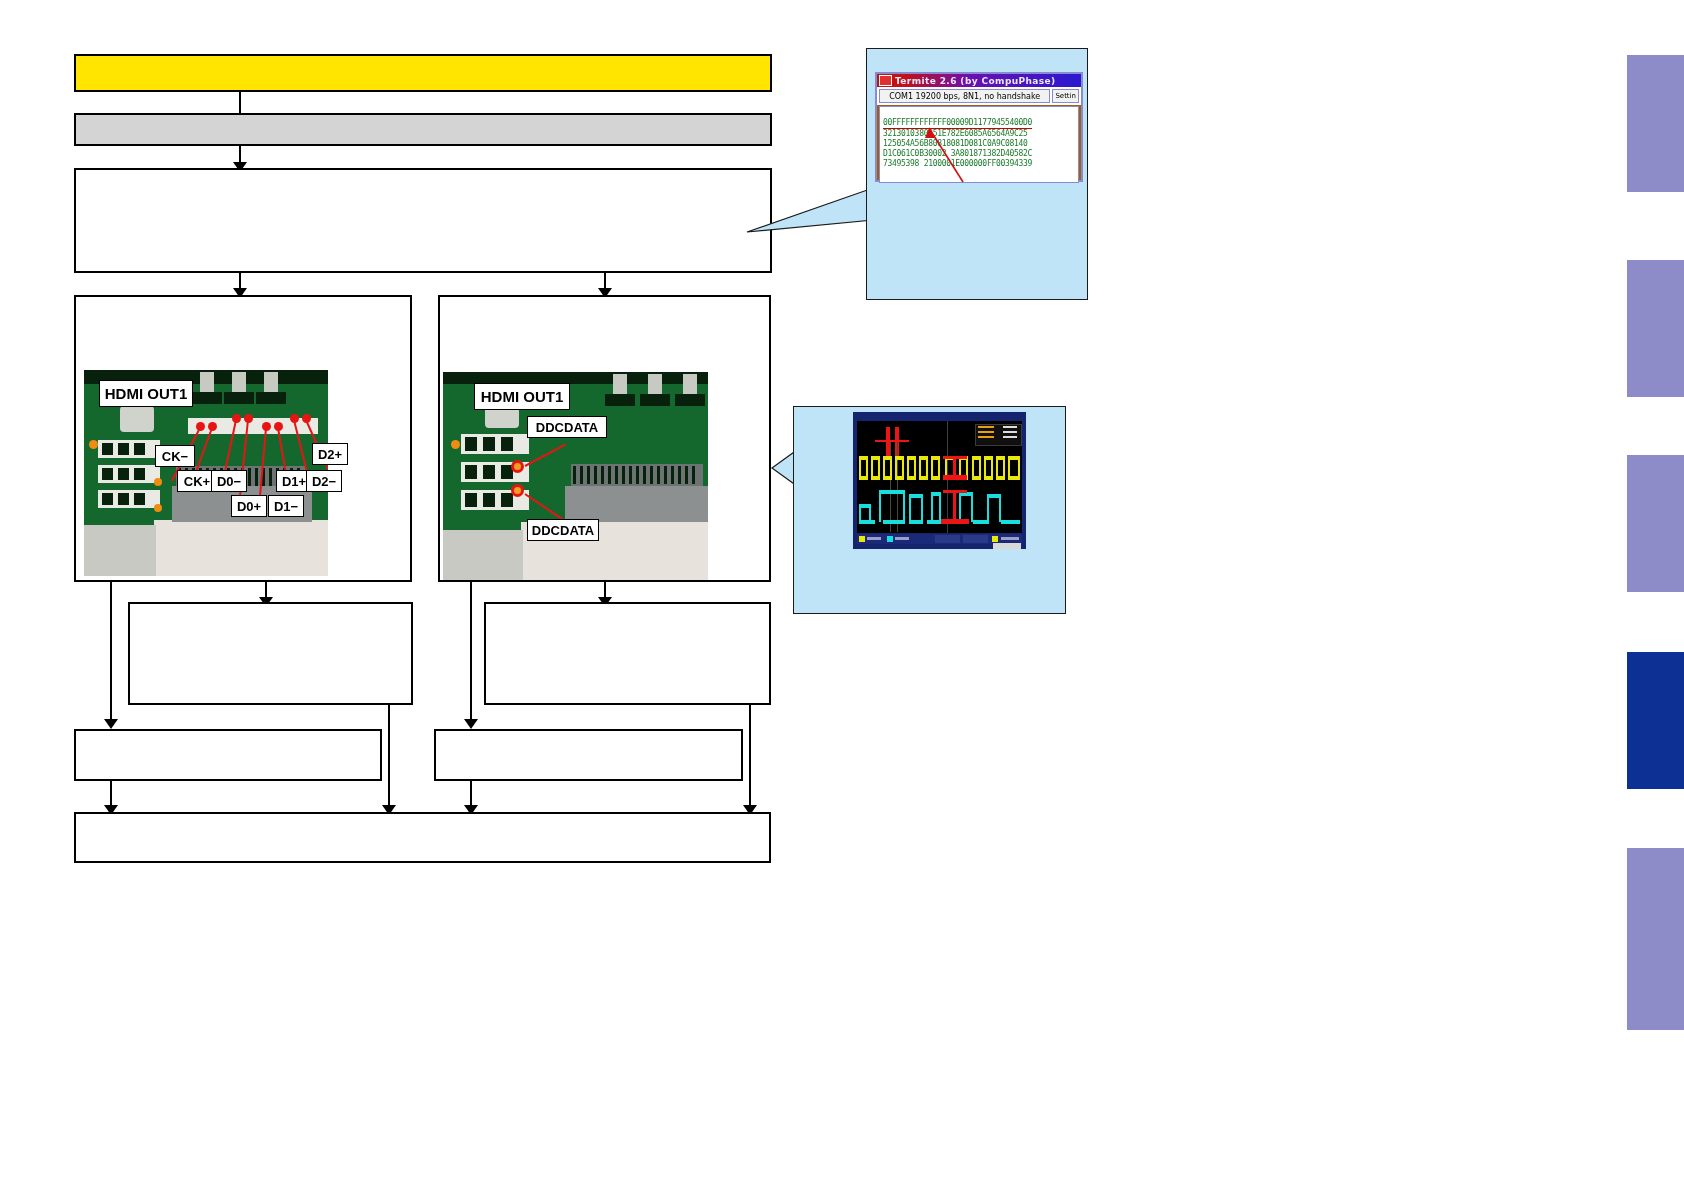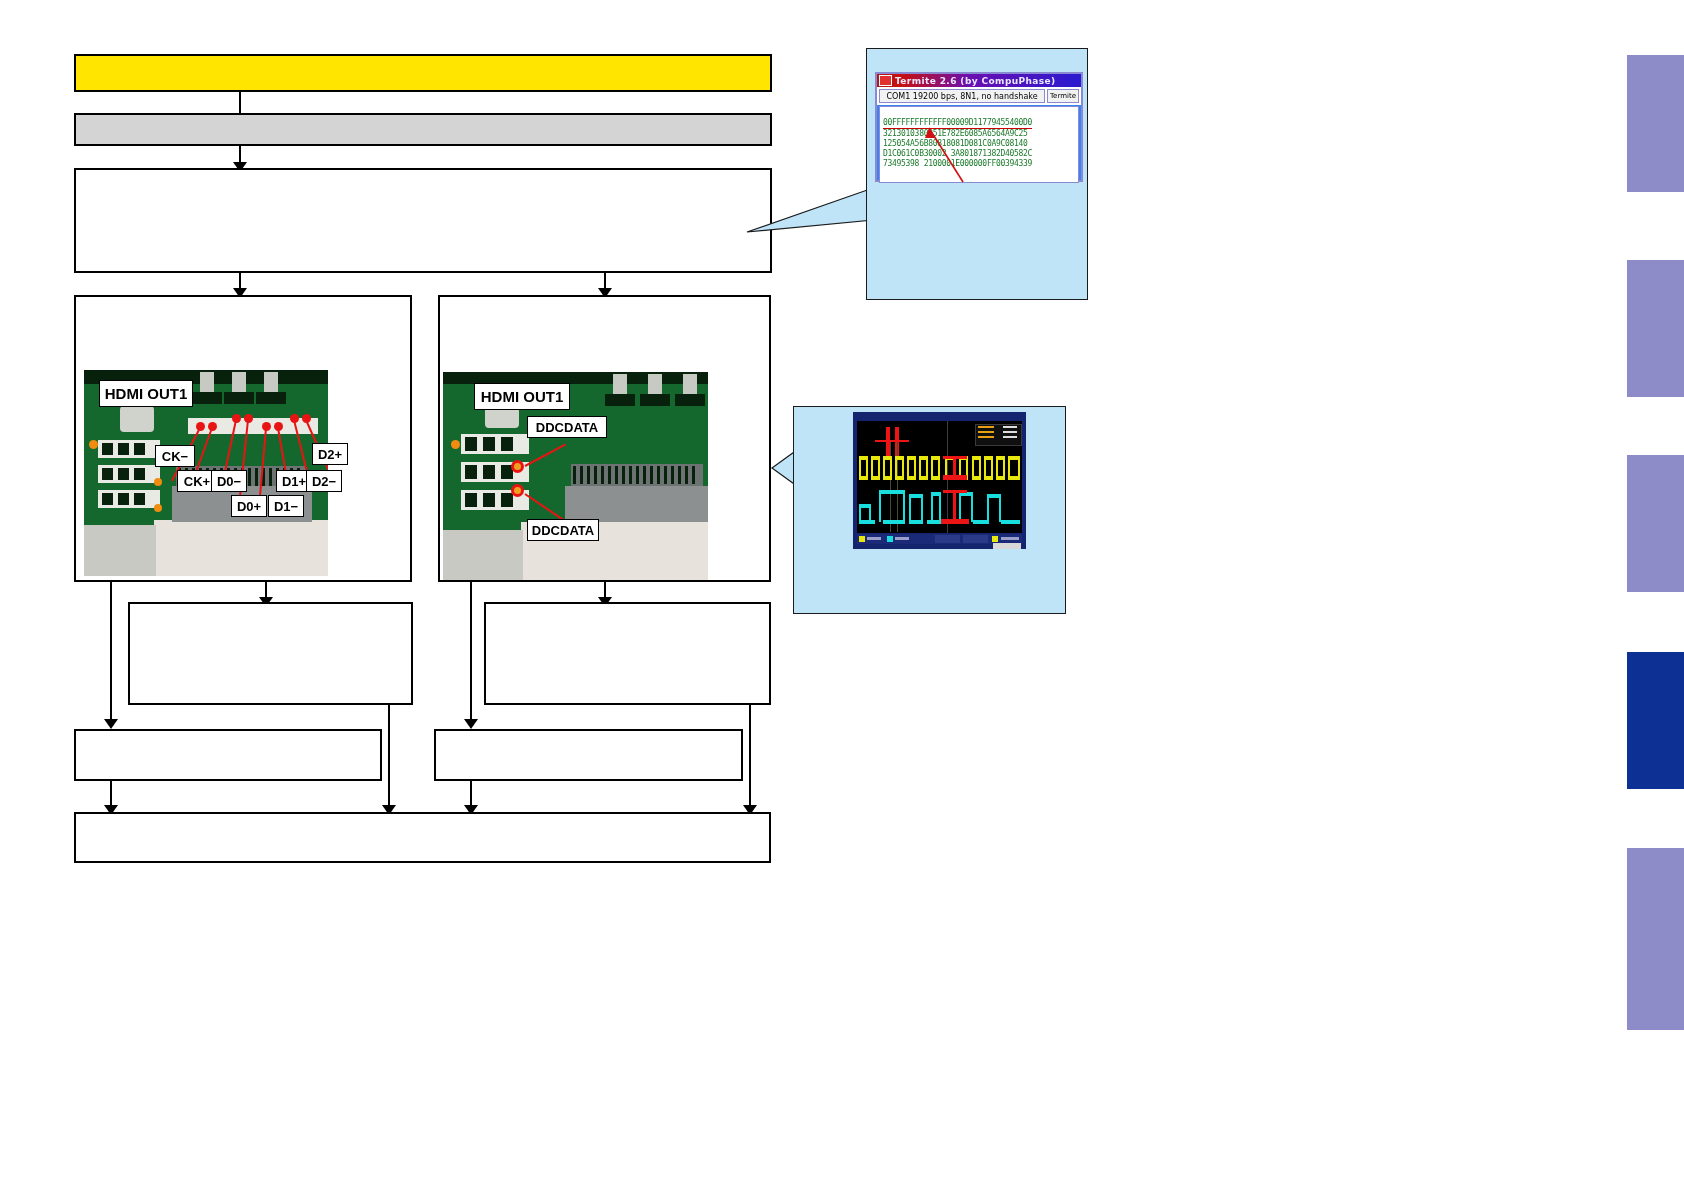--- a/index.html
+++ b/index.html
@@ -15,21 +15,21 @@
   .vline{position:absolute;background:#000;width:2px;}
   .arrowhead{position:absolute;width:0;height:0;
              border-left:7px solid transparent;border-right:7px solid transparent;
              border-top:10px solid #000;}
   
   .tab{position:absolute;right:0;}
   
   .bubble{position:absolute;background:#bfe4f8;border:1px solid #1b1b1b;box-sizing:border-box;}
   .bubble-plain{position:absolute;background:#bfe4f8;box-sizing:border-box;}
   
-  .termite{position:absolute;background:#3b82f6;border:2px solid #8a8ad0;box-sizing:border-box;}
+  .termite{position:absolute;background:#a16207;border:2px solid #8a8ad0;box-sizing:border-box;}
   .termite-title{height:13px;background:linear-gradient(to right,#b01818 0%,#c81010 12%,#6a0fb0 45%,#2a1ad0 100%);
                  display:flex;align-items:center;padding-left:2px;}
   .termite-title-text{font-family:"DejaVu Sans",sans-serif;font-size:9px;font-weight:bold;color:#e8e8ff;
                       letter-spacing:.4px;white-space:nowrap;}
   .termite-ico{width:11px;height:9px;background:#e03030;border:1px solid #fff;margin-right:3px;flex:0 0 auto;}
   .termite-combo{display:flex;align-items:center;gap:2px;padding:2px 2px;background:#ffffff;}
   .termite-combo-field{flex:1;border:1px solid #8a8ad0;background:#f2f2f2;height:12px;
                        font-size:8px;color:#000;display:flex;align-items:center;justify-content:center;
                        font-family:"DejaVu Sans",sans-serif;white-space:nowrap;}
   .termite-btn{border:1px solid #8a8ad0;background:#f2f2f2;height:12px;font-size:7px;
@@ -266,21 +266,21 @@
 
 <div class="bubble" style="left:866px;top:48px;width:222px;height:252px;"></div>
 
 <div class="termite" style="left:875px;top:72px;width:208px;height:110px;">
   <div class="termite-title">
     <span class="termite-ico"></span>
     <span class="termite-title-text">Termite 2.6  (by CompuPhase)</span>
   </div>
   <div class="termite-combo">
     <div class="termite-combo-field">COM1 19200 bps, 8N1, no handshake</div>
-    <div class="termite-btn">Termite</div>
+    <div class="termite-btn">Settin</div>
   </div>
   <div class="termite-term" style="height:69px;">
     <div class="hexline" style="border-bottom:1.5px solid #cc0000;display:inline-block;">00FFFFFFFFFFFF00009D11779455400D0</div>
     <div class="hexline">3213010380351E782E6085A6564A9C25</div>
     <div class="hexline">125054A56B80818081D081C0A9C08140</div>
     <div class="hexline">D1C061C0B30002 3A801871382D40582C</div>
     <div class="hexline">73495398 2100001E000000FF00394339</div>
   </div>
 </div>
 

